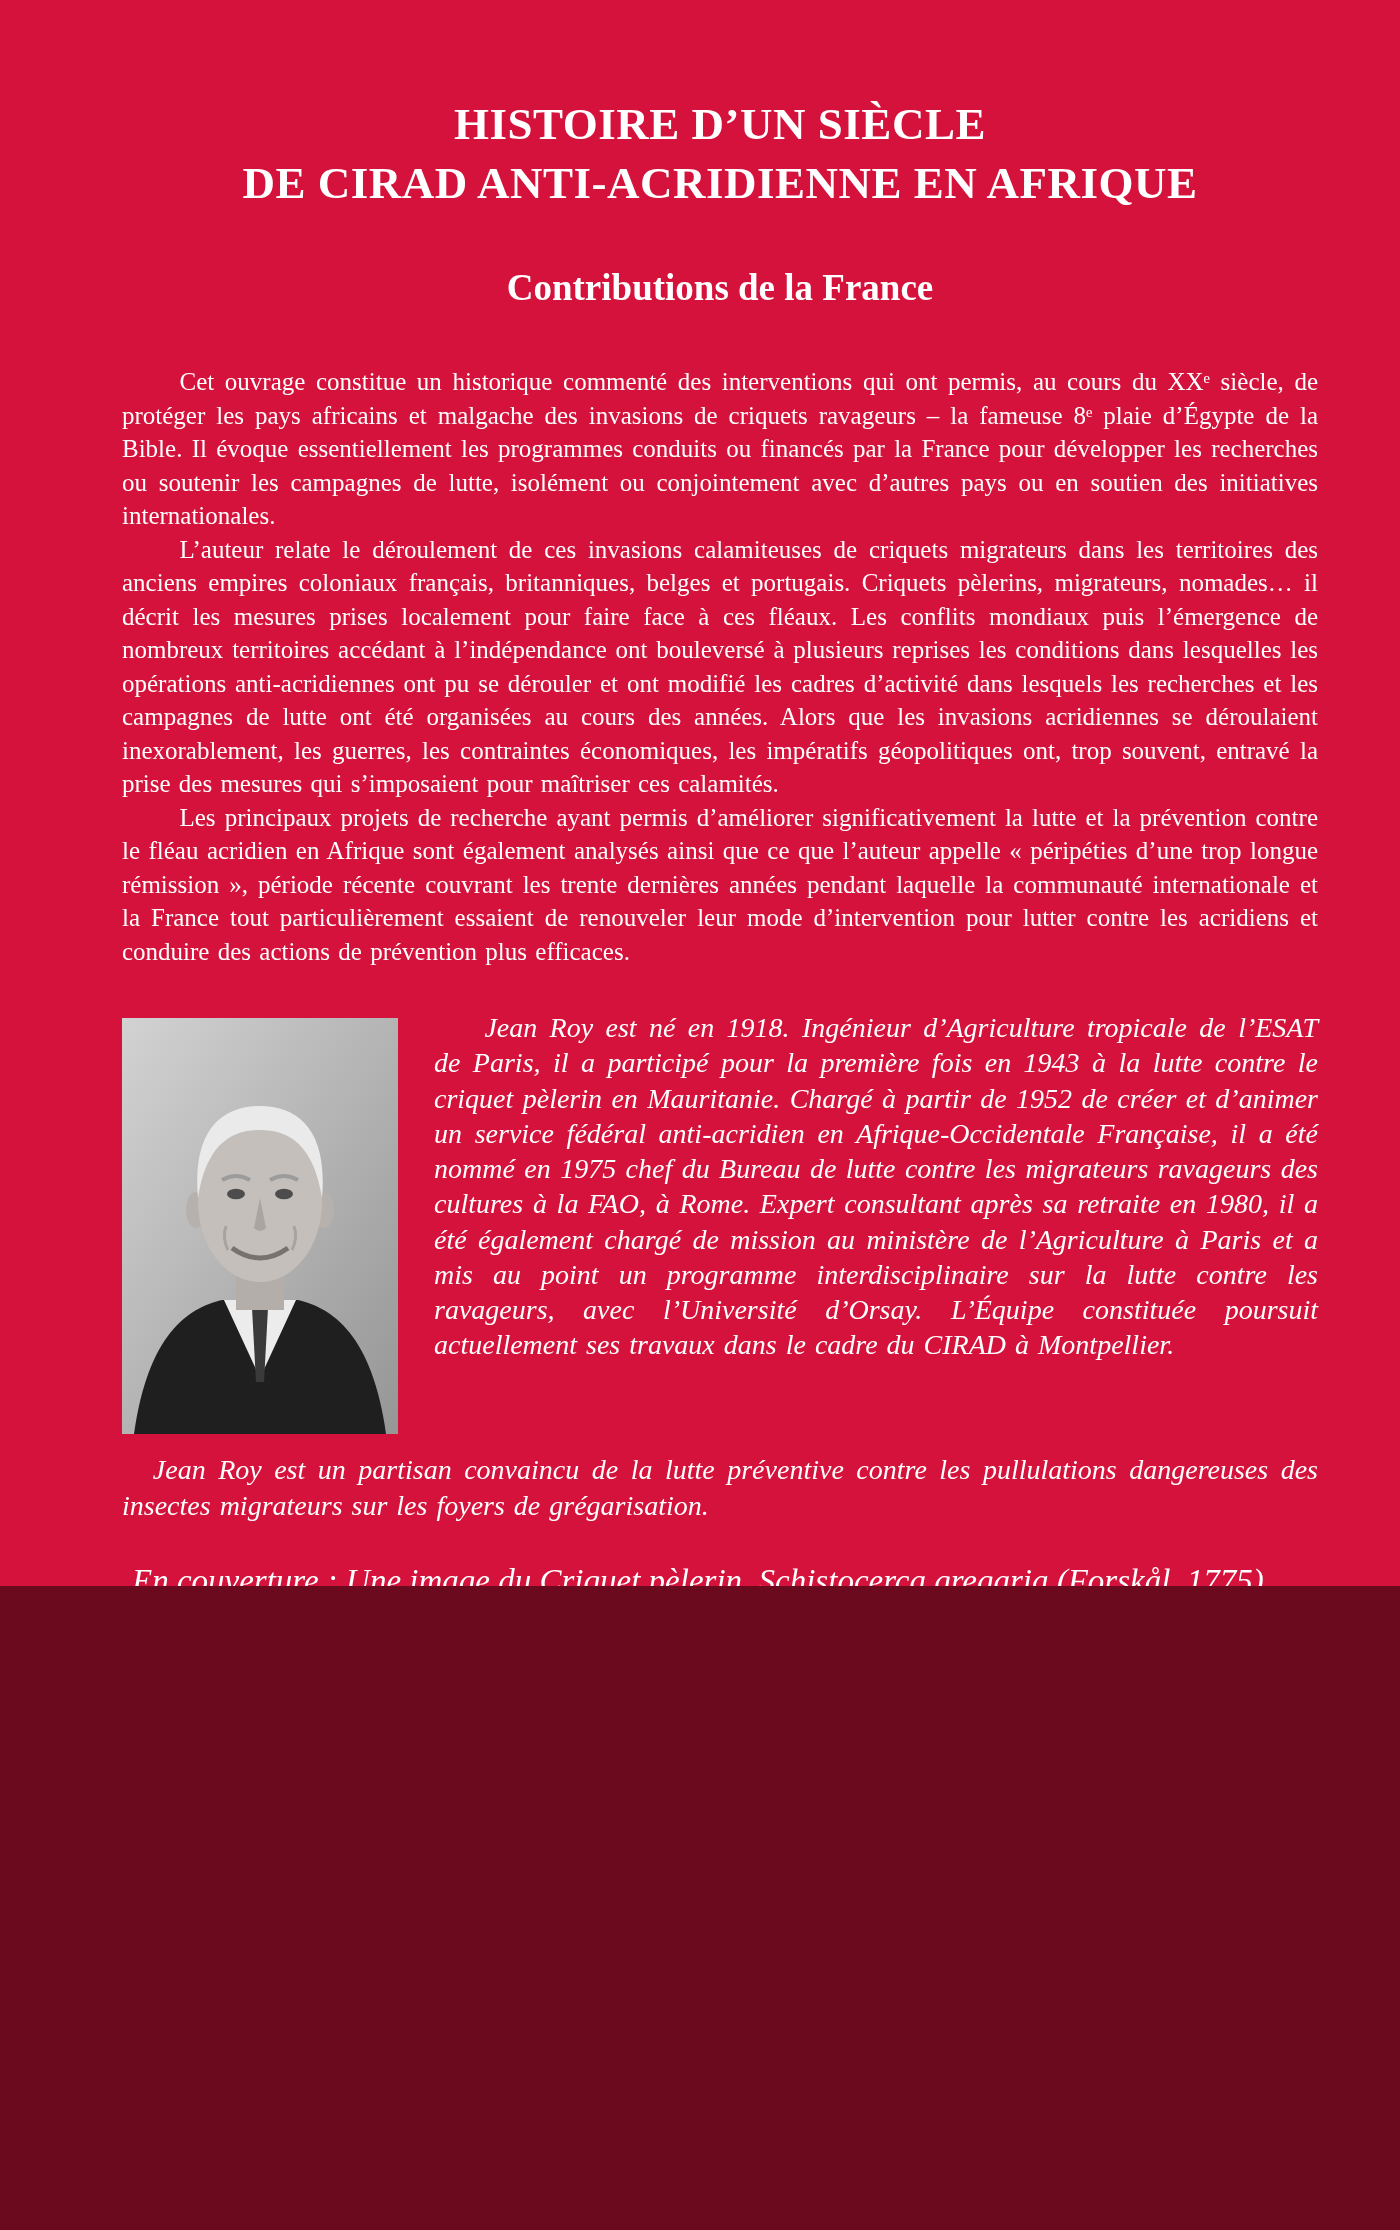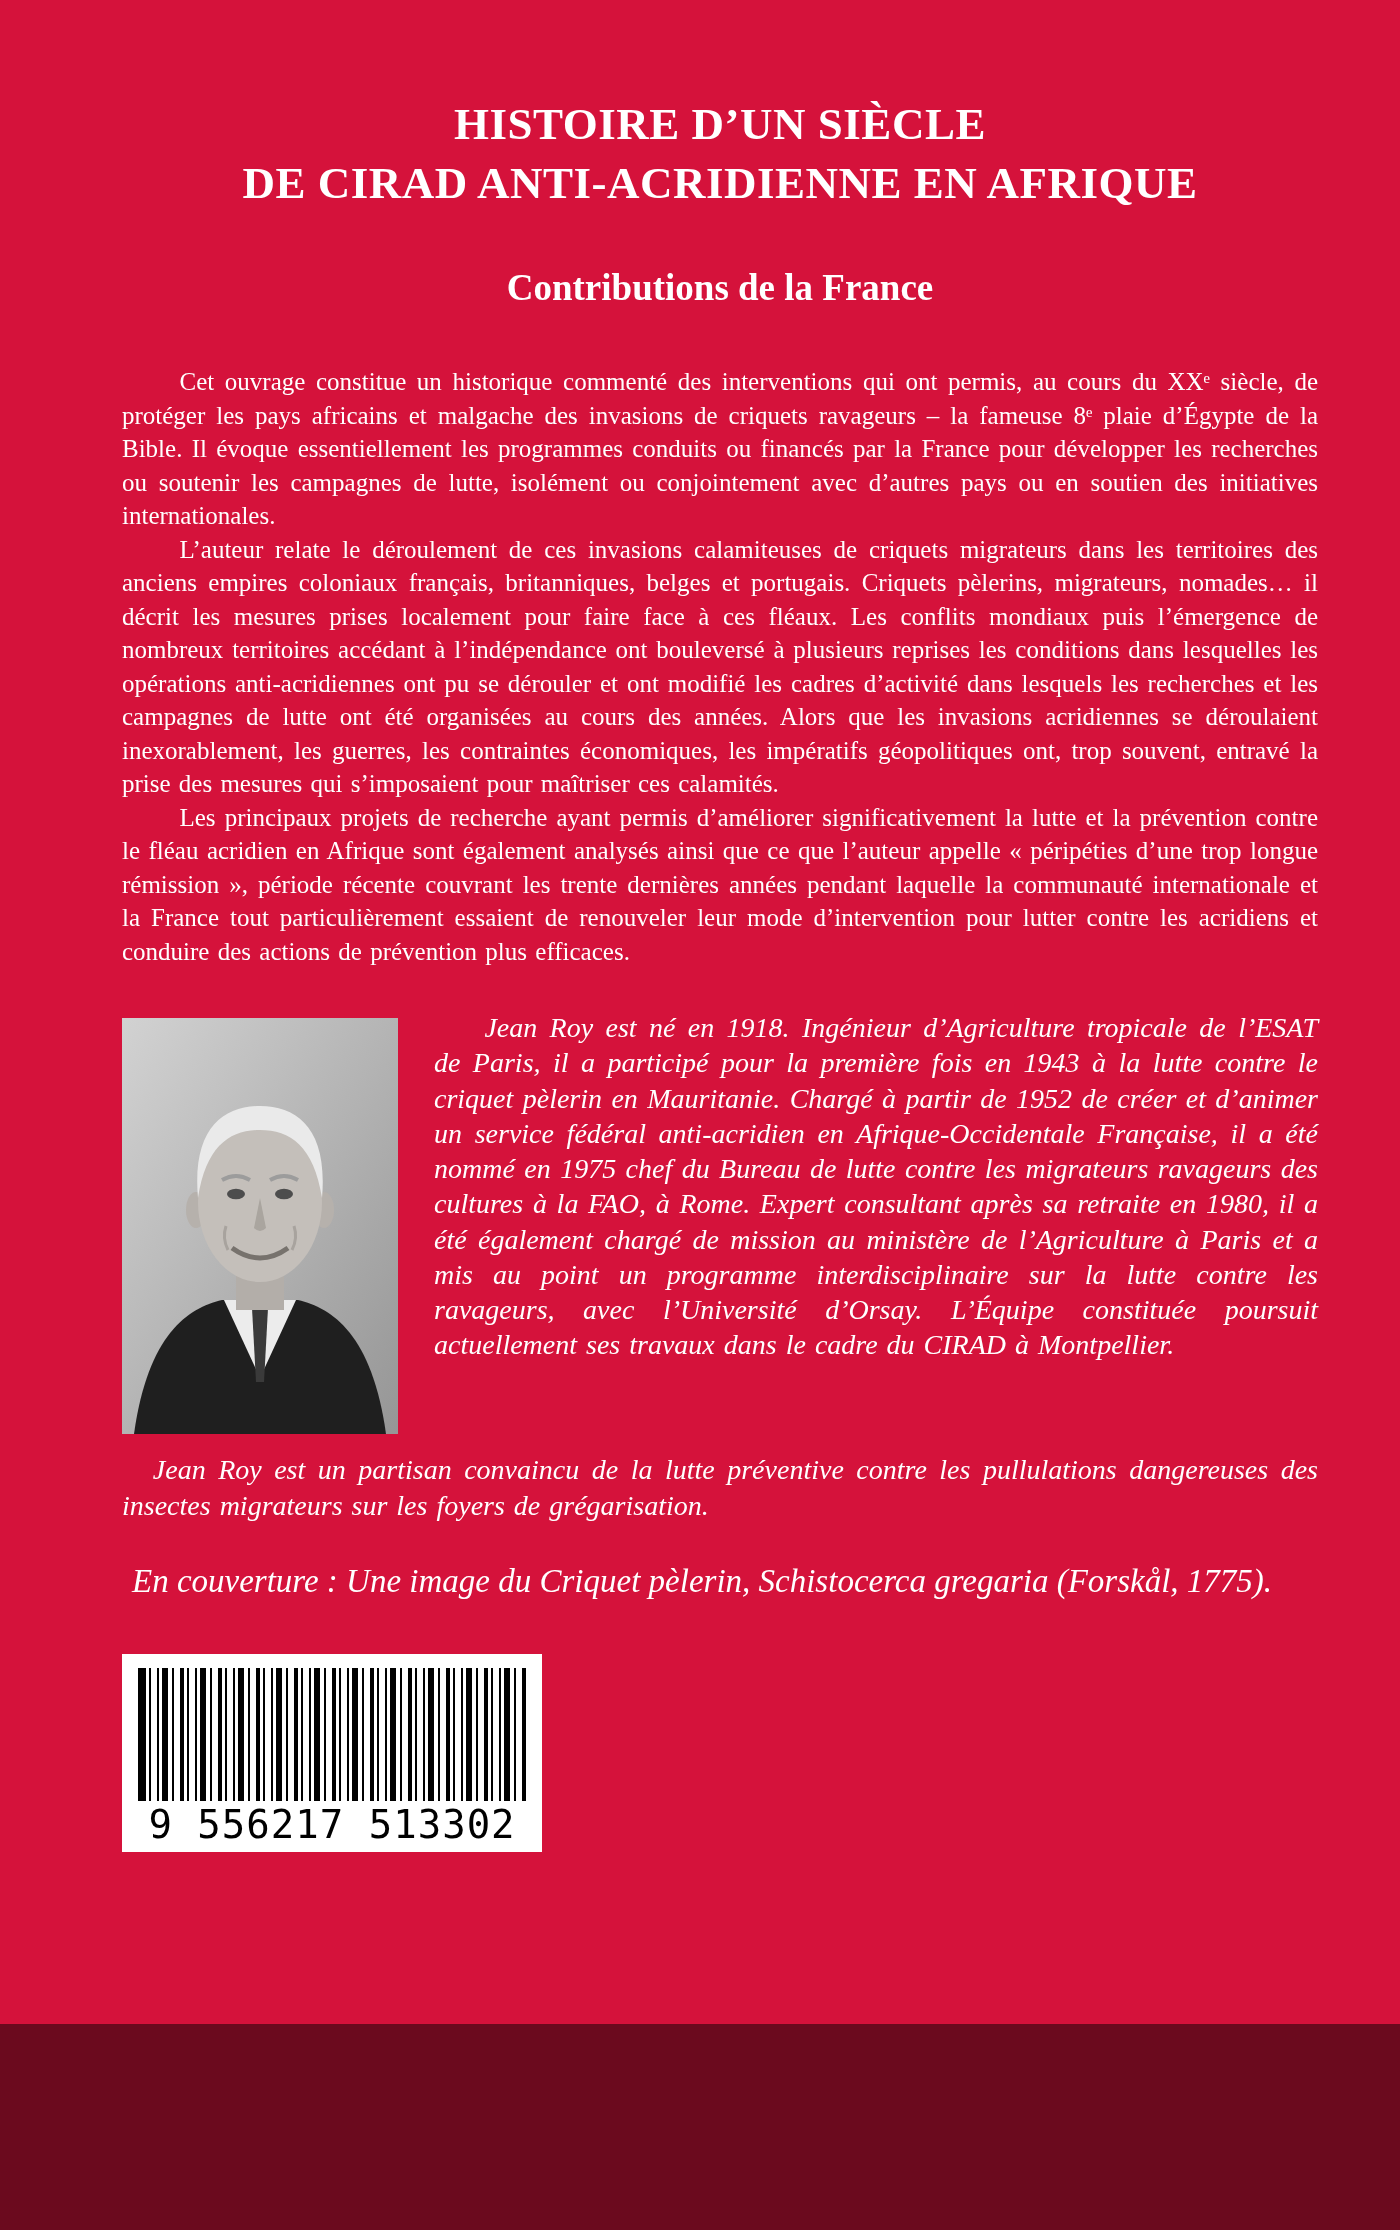--- a/index.html
+++ b/index.html
@@ -1,19 +1,19 @@
 <!DOCTYPE html>
 <html><head>
 <meta charset="utf-8">
 <style>
   html, body { margin: 0; padding: 0; background: #6b0a1e; }
   .page {
     position: relative;
     width: 1400px;
-    height: 2024px;
+    height: 1586px;
     background: #d5123b;
     color: #ffffff;
     font-family: "Liberation Serif", serif;
     box-sizing: border-box;
     padding: 95px 82px 0 122px;
     overflow: hidden;
   }
   h1.title {
     margin: 0;
     font-size: 45px;

